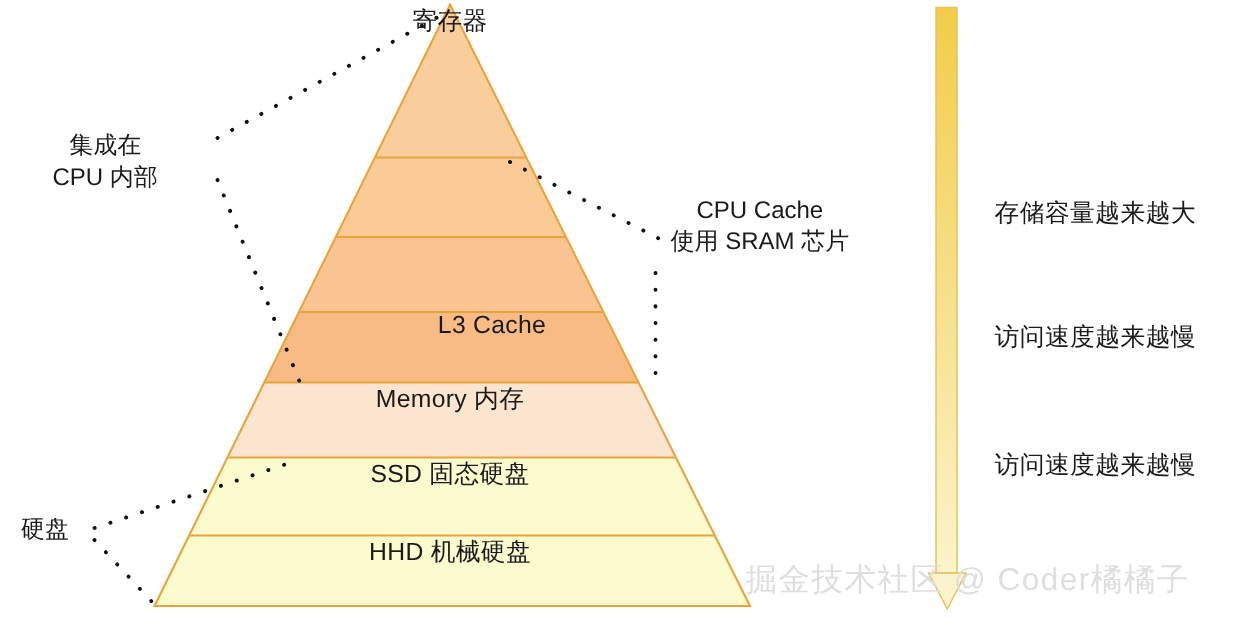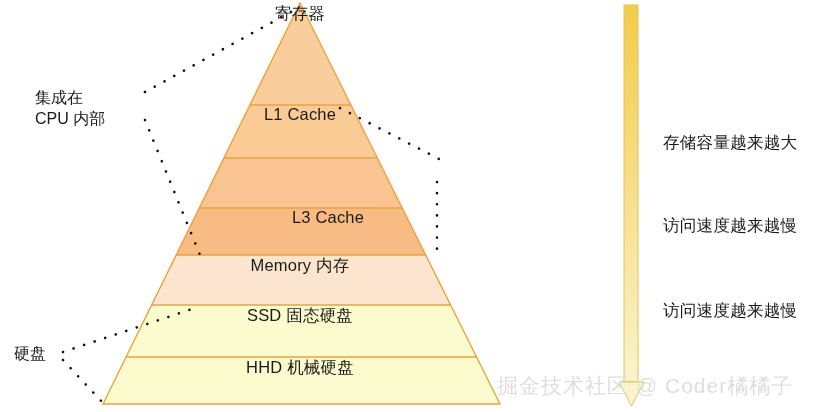--- a/index.html
+++ b/index.html
@@ -120,40 +120,39 @@
 
     <g>
       <rect id="arrowShaft" x="624" y="5" width="14" height="377" fill="url(#arrowGrad)" stroke="#e3c261" stroke-width="1"></rect>
       <polygon id="arrowHead" points="619,382 644,382 631.5,406" fill="#fbf3cb" stroke="#e3c261" stroke-width="1"></polygon>
     </g>
   </svg>
 
   <div class="pyr-row" id="row-register" style="top: 3px; height: 102px;">
     <span class="band-label" style="position: relative; left: -118px;">寄存器</span>
   </div>
-  <div class="pyr-row" id="row-l1-cache" style="top: 105px; height: 53px;">
-    <span class="band-label" style="position: relative; left: -118px;">L1 Cache</span>
-  </div>
   <div class="pyr-row" id="row-l3-cache" style="top: 208px; height: 47px; padding-left: 28px;">
     <span class="band-label" style="position: relative; left: -118px;">L3 Cache</span>
   </div>
   <div class="pyr-row" id="row-memory" style="top: 255px; height: 50px;">
     <span class="band-label" style="position: relative; left: -118px;">Memory 内存</span>
   </div>
   <div class="pyr-row" id="row-ssd" style="top: 305px; height: 52px;">
     <span class="band-label" style="position: relative; left: -118px;">SSD 固态硬盘</span>
   </div>
   <div class="pyr-row" id="row-hdd" style="top: 357px; height: 47px;">
     <span class="band-label" style="position: relative; left: -118px;">HHD 机械硬盘</span>
   </div>
 
-  <div class="lbl side-label" id="ann-integrated-in-cpu" style="left: 35px; top: 87px; text-align: left;">集成在
+  <div class="lbl side-label" id="ann-integrated-in-cpu" style="left: 35px; top: 87px; text-align: center;">集成在
 CPU 内部</div>
   <div class="lbl side-label" id="ann-hard-disk" style="left: 14px; top: 343px; text-align: left;">硬盘</div>
 
+  <div class="lbl side-label" id="ann-cpu-cache-sram" style="left: 447px; top: 130px; text-align: center;">CPU Cache
+使用 SRAM 芯片</div>
 
   <div class="lbl right-label" id="ann-capacity-larger" style="left: 663px; top: 88px;">存储容量越来越大</div>
   <div class="lbl right-label" id="ann-speed-slower" style="left: 663px; top: 171px;">访问速度越来越慢</div>
   <div class="lbl right-label" id="ann-cost-lower" style="left: 663px; top: 256px;">访问速度越来越慢</div>
 
   <div id="watermark" style="color: rgb(222, 222, 222);">掘金技术社区 @ Coder橘橘子</div>
 
 </div>
 
 </body></html>

